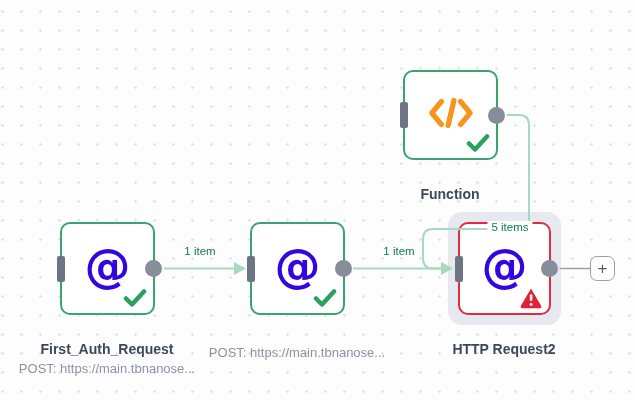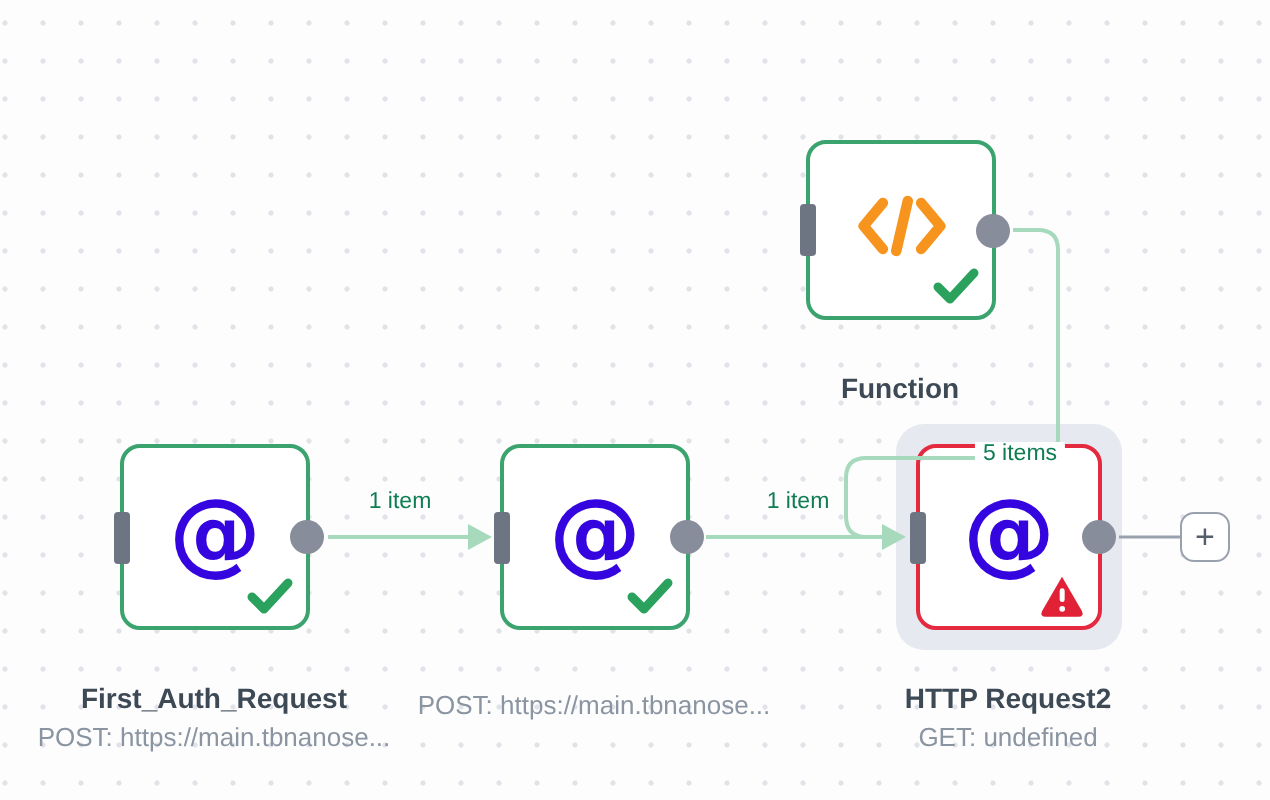--- a/index.html
+++ b/index.html
@@ -104,21 +104,20 @@
     <span class="icon-at">@</span>
     <svg class="status-badge" viewBox="0 0 24 23">
       <path d="M12 1.5 L22.4 19.3 Q23.7 22.3 20.5 22.3 H3.5 Q0.3 22.3 1.6 19.3 Z" fill="#e02136"></path>
       <rect x="10.8" y="7.5" width="2.6" height="7.2" rx="1.3" fill="#fff"></rect>
       <circle cx="12.1" cy="18.2" r="1.5" fill="#fff"></circle>
     </svg>
     <div class="endpoint-out"></div>
   </div>
   <div class="node-label" style="left:504px; top:327px;">
     <div class="title">HTTP Request2</div>
-    <div class="subtitle">GET: undefined</div>
   </div>
 
   <div class="item-label" style="left:200px; top:245px;">1 item</div>
   <div class="item-label" style="left:399px; top:245px;">1 item</div>
   <div class="item-label on-node" style="left:510px; top:221px;">5 items</div>
 
   <div class="plus-btn">
     <span>+</span>
   </div>
 

